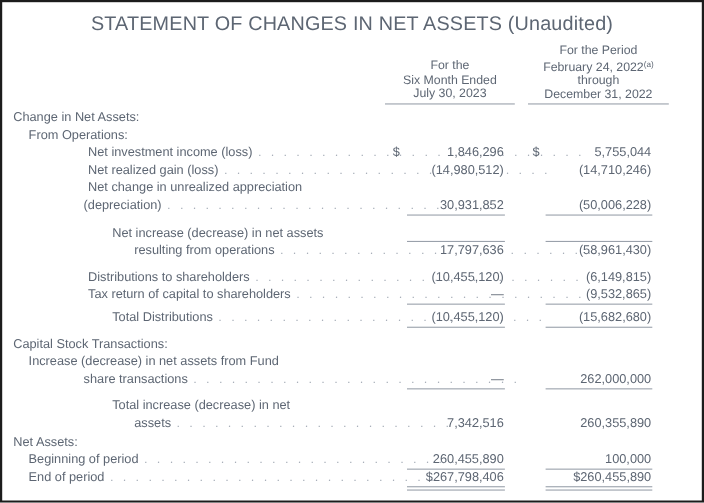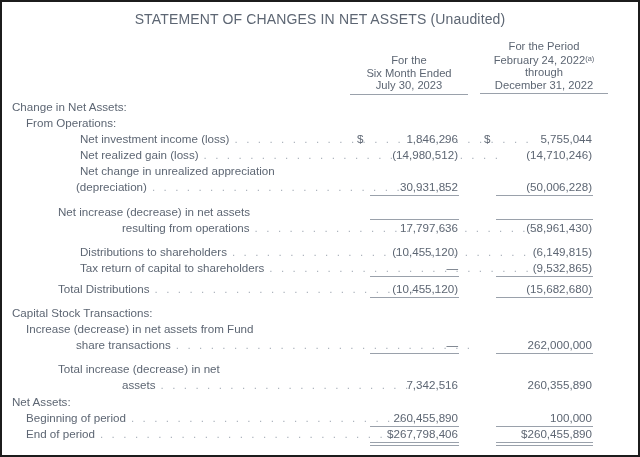--- a/index.html
+++ b/index.html
@@ -31,21 +31,21 @@
     box-sizing: border-box;
   }
 
   
   .doc-title {
     position: absolute;
     left: 0;
     right: 0;
     top: 9px;
     text-align: center;
-    font-size: 14px;
+    font-size: 18px;
     letter-spacing: 0.15px;
     color: #5d6673;
     white-space: nowrap;
   }
 
   
   .col-head {
     position: absolute;
     text-align: center;
     font-size: 11.2px;
@@ -85,21 +85,21 @@
     font-size: 11.6px;
     line-height: 16.1px;
     white-space: nowrap;
     color: #5d6673;
   }
   
   .i0 { padding-left: 10px; }
   .i1 { padding-left: 24px; }
   .i2 { padding-left: 78px; }
   .i3 { padding-left: 74px; }
-  .i4 { padding-left: 56px; }
+  .i4 { padding-left: 100px; }
   .i5 { padding-left: 120px; }
 
   .leader {
     color: #a9b0ba;
     letter-spacing: 2.6px;
     font-size: 11.6px;
   }
   .leader.pre { margin-left: 5px; }
 
   

